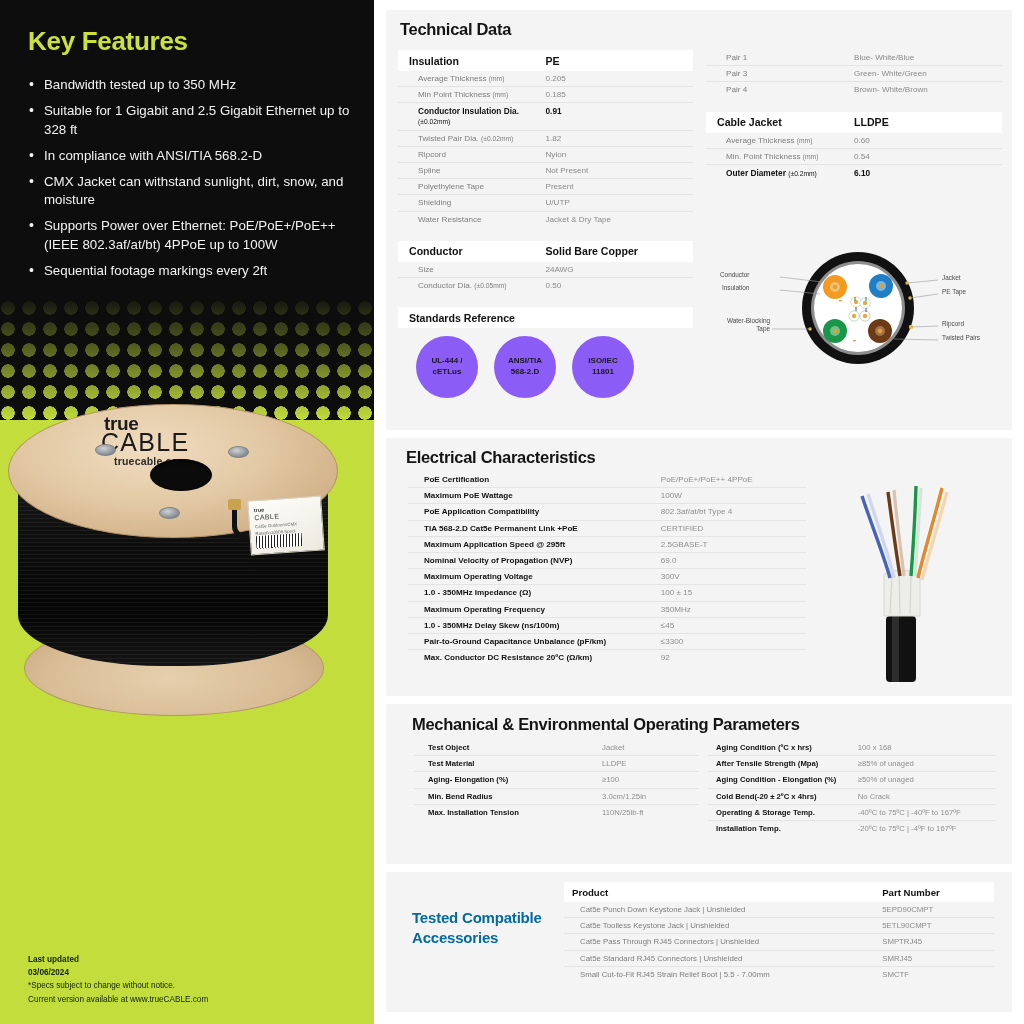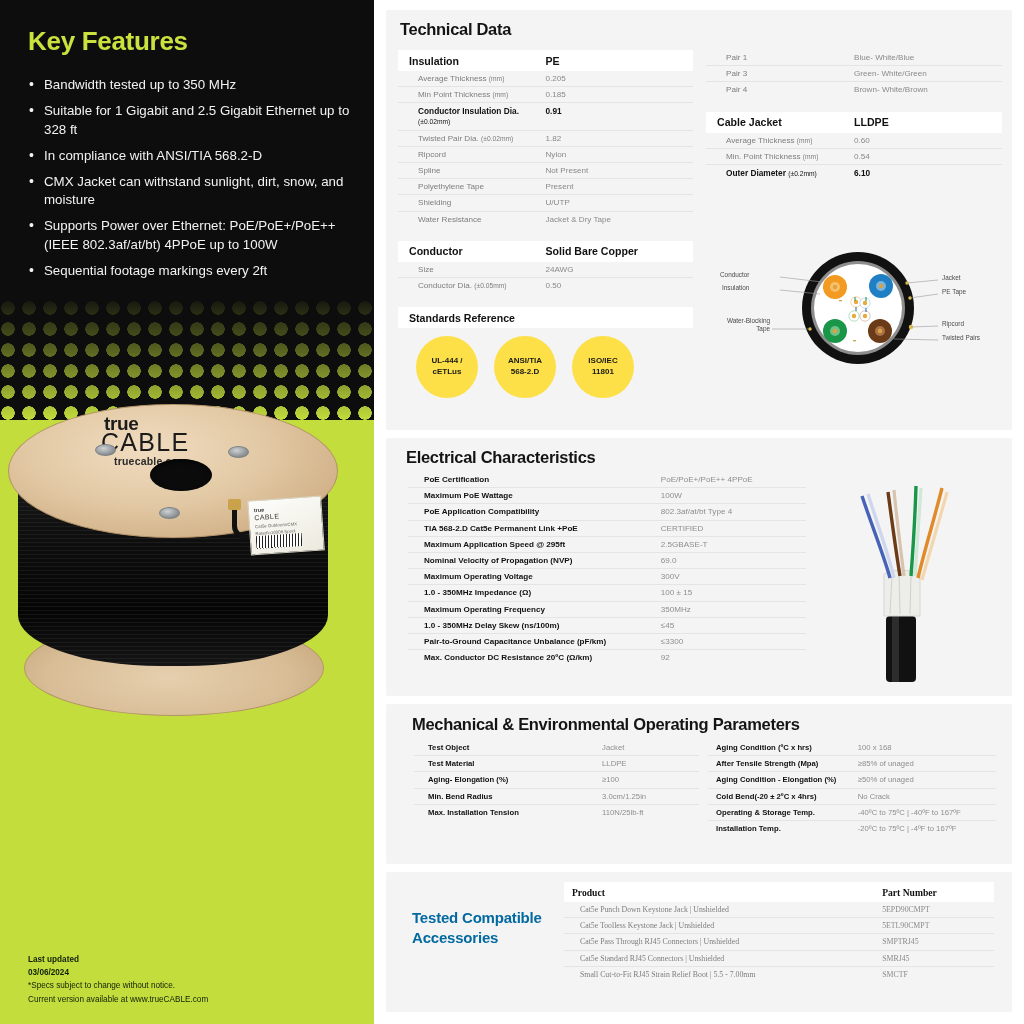--- a/index.html
+++ b/index.html
@@ -165,21 +165,21 @@
   
   #panel-tech { position: absolute; left: 12px; top: 10px; width: 626px; height: 420px; }
   #tech-title { position: absolute; left: 14px; top: 10px; }
   #tech-left { position: absolute; left: 12px; top: 40px; width: 295px; }
   #tech-right { position: absolute; left: 320px; top: 40px; width: 296px; }
   .sub-gap { height: 14px; }
 
   
   #std-circles { display: flex; gap: 16px; padding: 8px 0 0 18px; }
   .std-circle {
-    width: 62px; height: 62px; border-radius: 50%; background: #fde047;
+    width: 62px; height: 62px; border-radius: 50%; background: #8b5cf6;
     display: flex; align-items: center; justify-content: center; text-align: center;
     font-size: 8px; font-weight: 700; color: #1a1a1a; line-height: 1.35;
   }
 
   
   #xsec { position: absolute; left: 4px; top: 194px; width: 296px; height: 130px; }
   .xlabel { position: absolute; font-size: 6.4px; color: #4a4a4a; white-space: nowrap; }
 
   
   #panel-elec { position: absolute; left: 12px; top: 438px; width: 626px; height: 258px; }
@@ -198,21 +198,21 @@
   #mech-left td.k, #mech-right td.k { padding-left: 14px; color: #111; font-weight: 700; font-size: 7.7px; }
   #mech-left td.v, #mech-right td.v { color: #8e8e8e; font-weight: 400; font-size: 7.7px; }
   #mech-right td.k { padding-left: 8px; }
 
   
   #panel-acc { position: absolute; left: 12px; top: 872px; width: 626px; height: 140px; }
   #acc-heading {
     position: absolute; left: 26px; top: 36px; width: 140px;
     font-size: 15px; font-weight: 700; color: #0369a1; line-height: 1.3; letter-spacing: -0.2px;
   }
-  #acc-table { position: absolute; left: 178px; top: 10px; width: 430px; font-family: Liberation Serif, serif; }
+  #acc-table { position: absolute; left: 178px; top: 10px; width: 430px; }
   #acc-table td { font-size: 7.8px; }
   #acc-table td.k { padding-left: 16px; }
   #acc-table tr.hdr td { font-size: 9.6px; }
   #acc-table tr.hdr td.k { padding-left: 8px; }
 </style>
 </head>
 <body>
 
 <div id="page">
 

